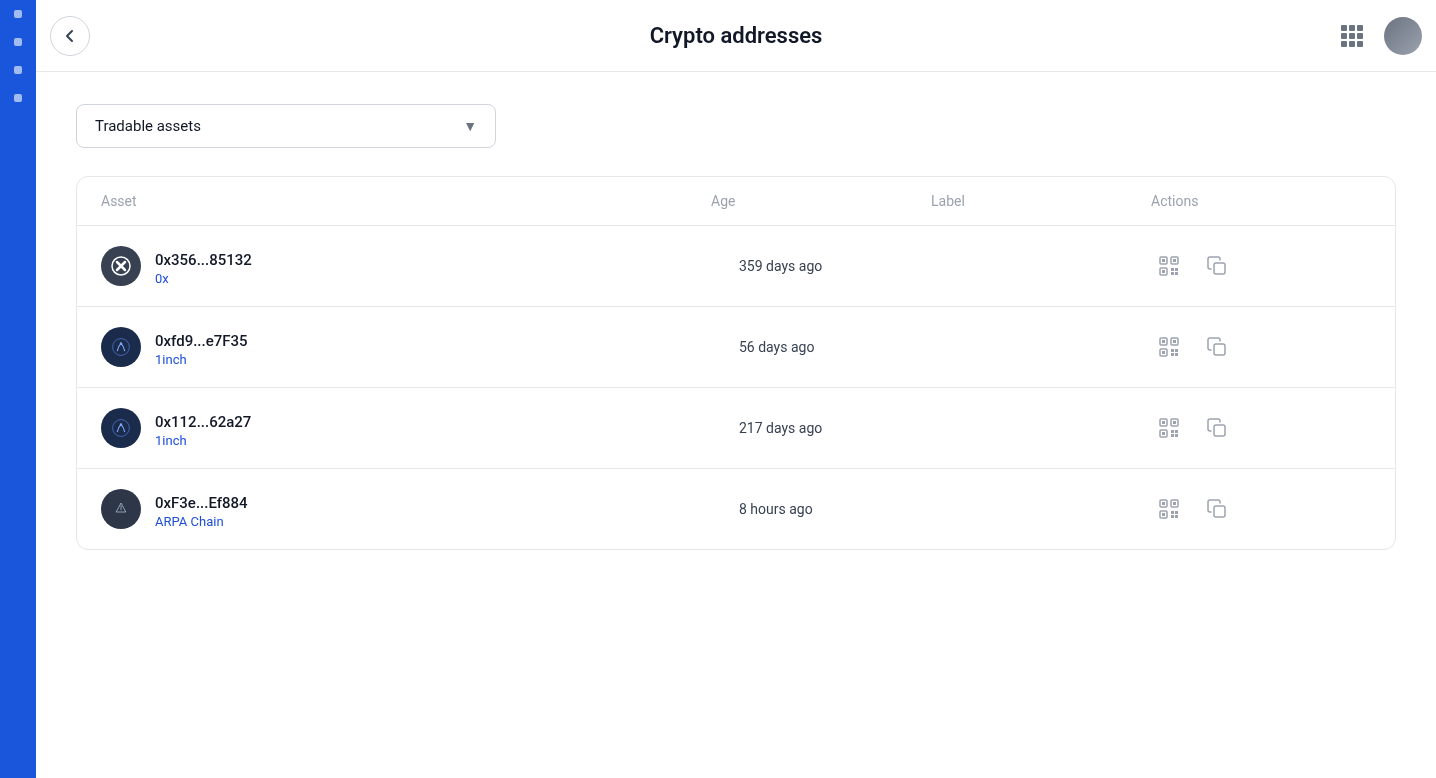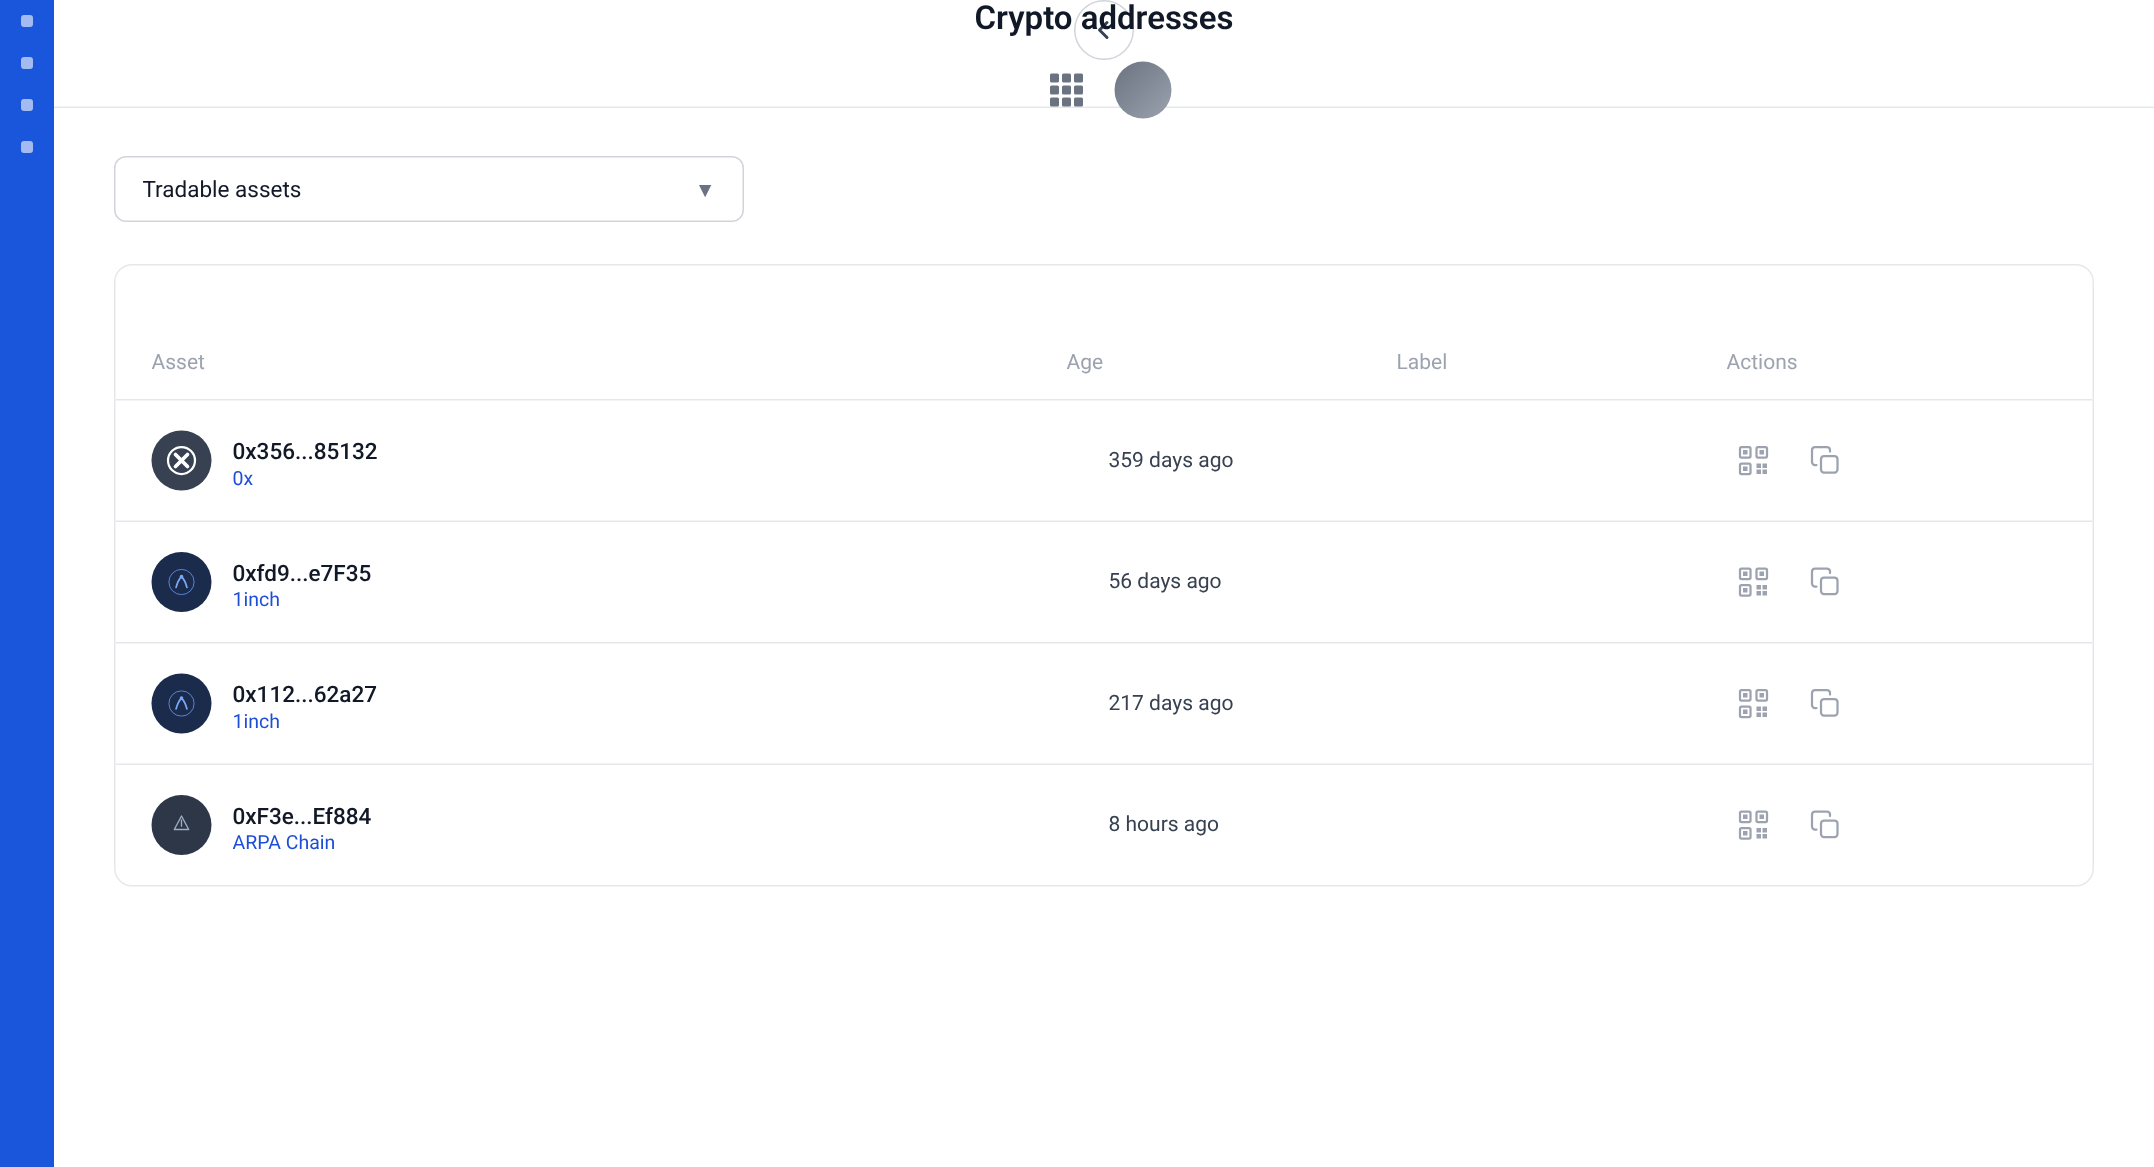--- a/index.html
+++ b/index.html
@@ -48,21 +48,20 @@
 
     
     .header {
       display: flex;
       align-items: center;
       justify-content: space-between;
       padding: 0 14px;
       height: 72px;
       border-bottom: 1px solid #e5e7eb;
       background: #ffffff;
-      flex-direction: column;
     }
     .header-left {
       display: flex;
       align-items: center;
     }
     .back-button {
       width: 40px;
       height: 40px;
       border-radius: 50%;
       border: 1.5px solid #d1d5db;
@@ -155,21 +154,20 @@
     .table-header {
       display: grid;
       grid-template-columns: 1fr 220px 220px 220px;
       padding: 16px 24px;
       border-bottom: 1.5px solid #e5e7eb;
     }
     .table-header-cell {
       font-size: 14px;
       color: #9ca3af;
       font-weight: 400;
-      margin-top: 41px;
     }
     .table-row {
       display: grid;
       grid-template-columns: 1fr 220px 220px 220px;
       padding: 20px 24px;
       border-bottom: 1.5px solid #e5e7eb;
       align-items: center;
     }
     .table-row:last-child {
       border-bottom: none;

